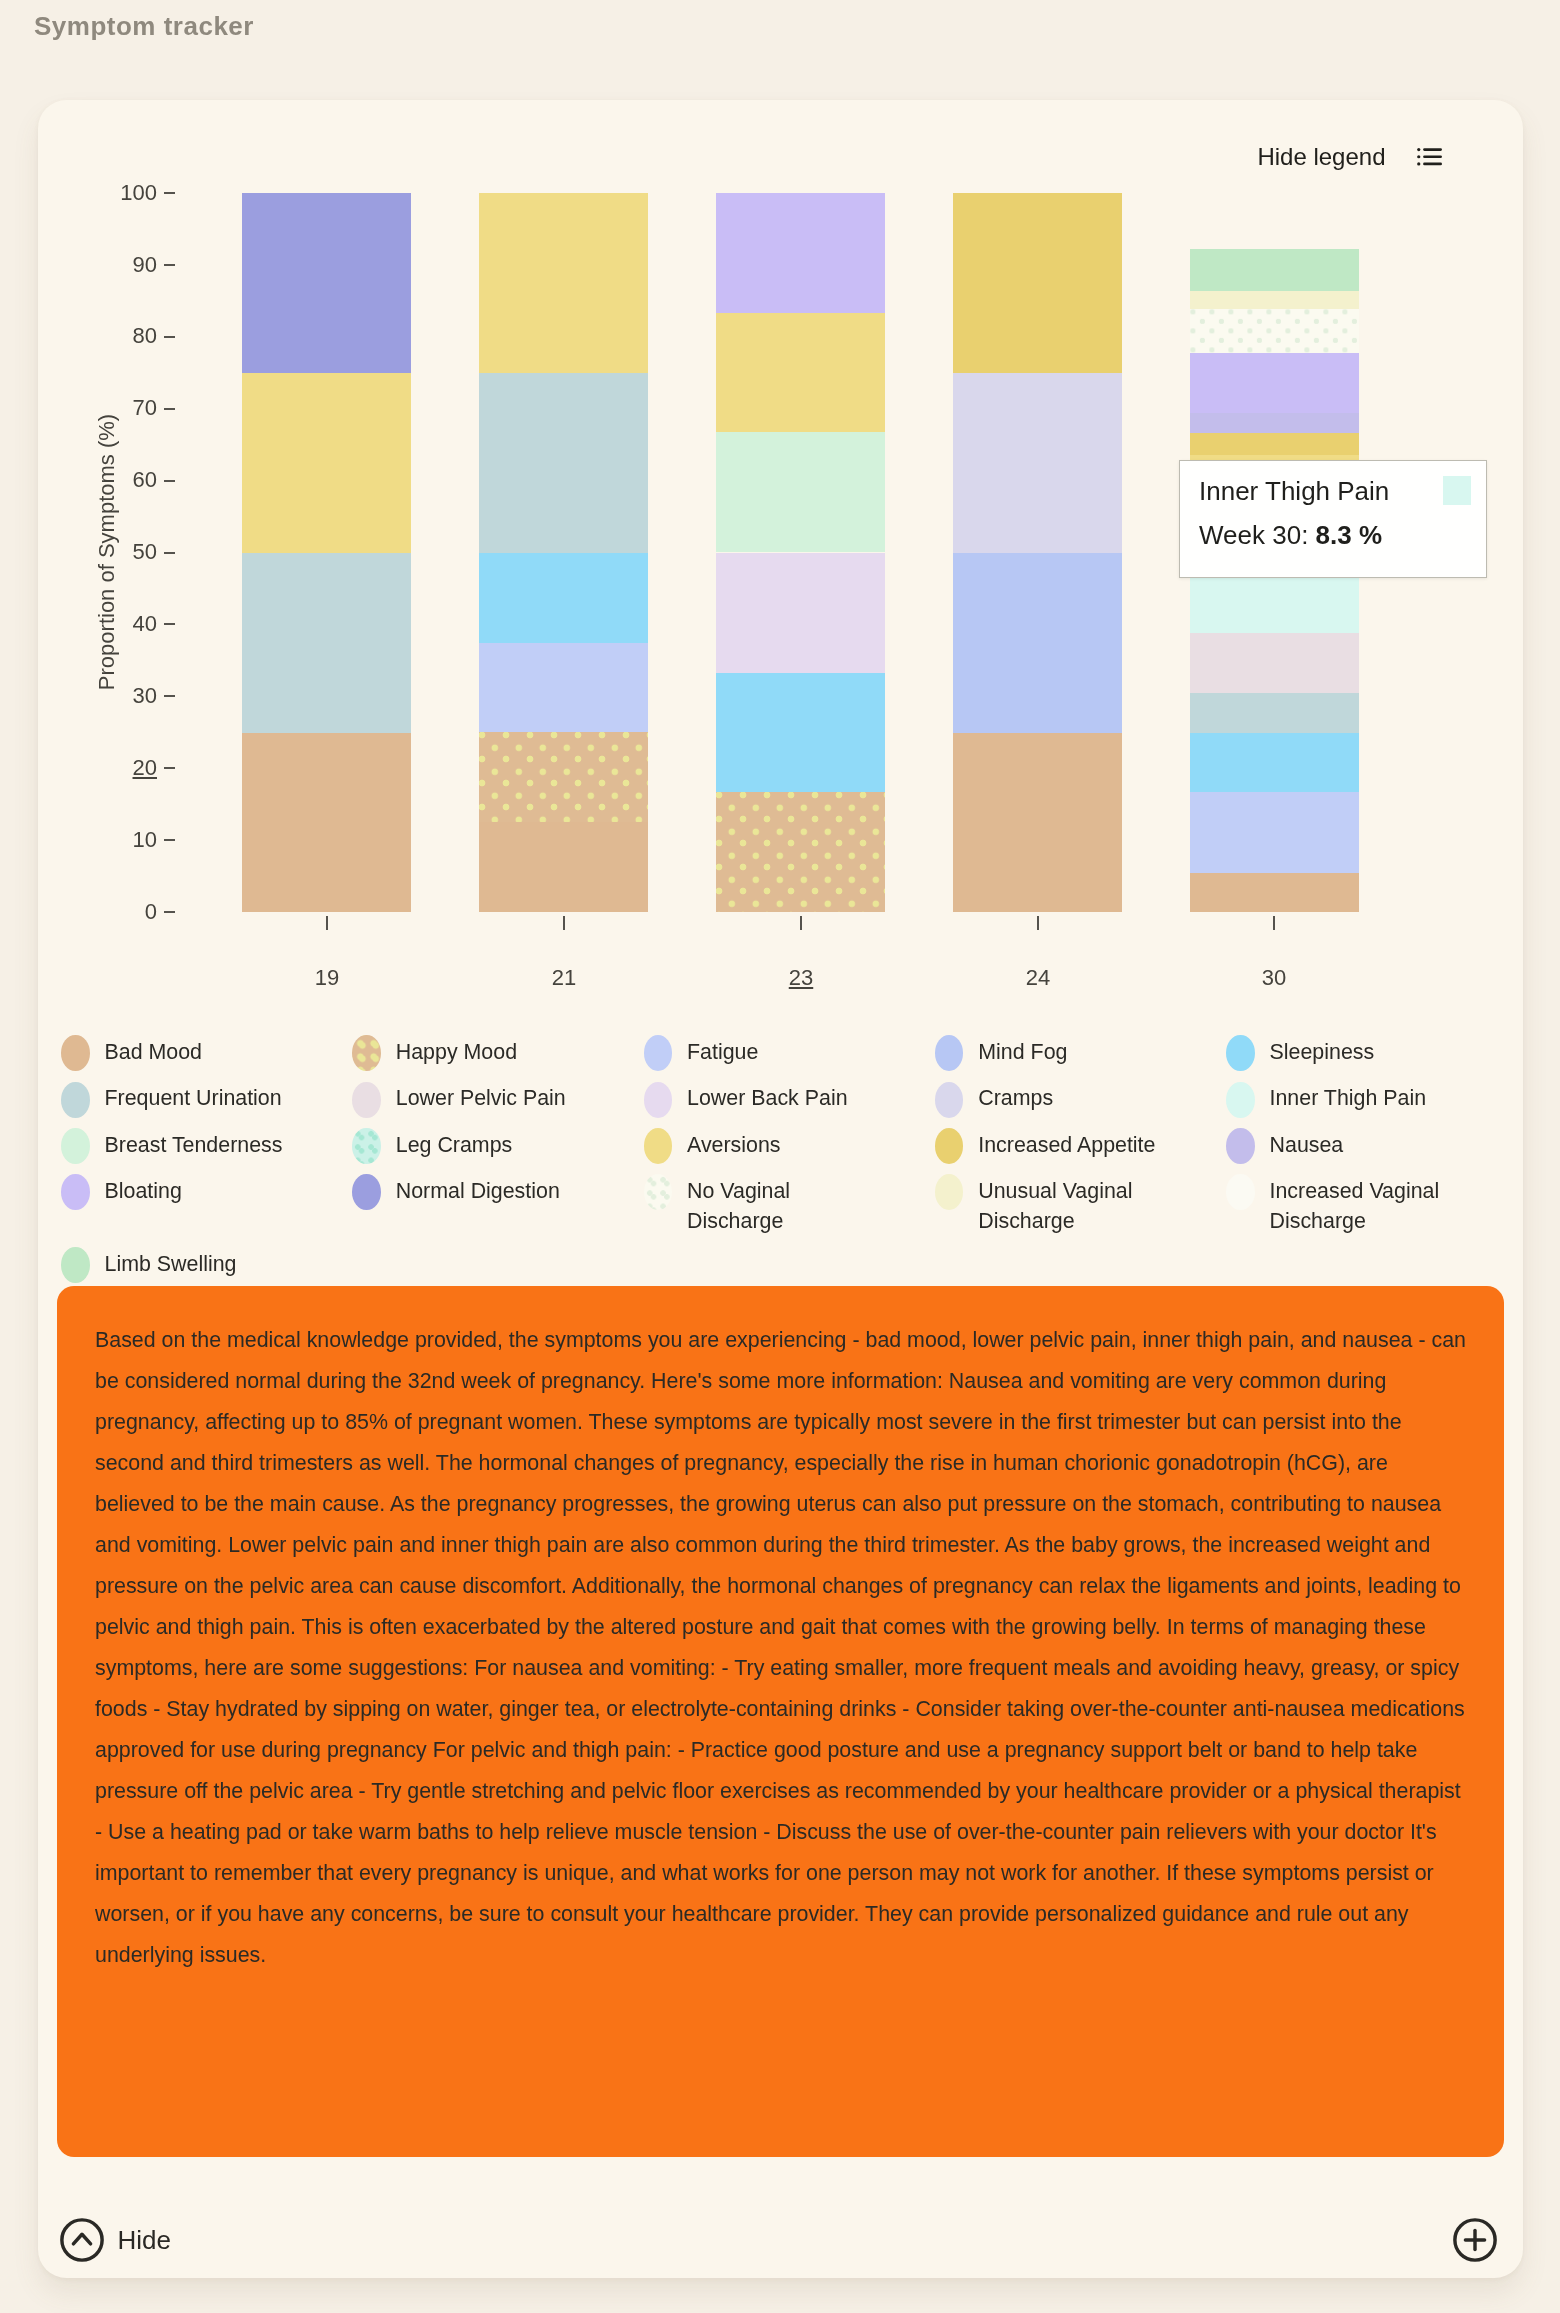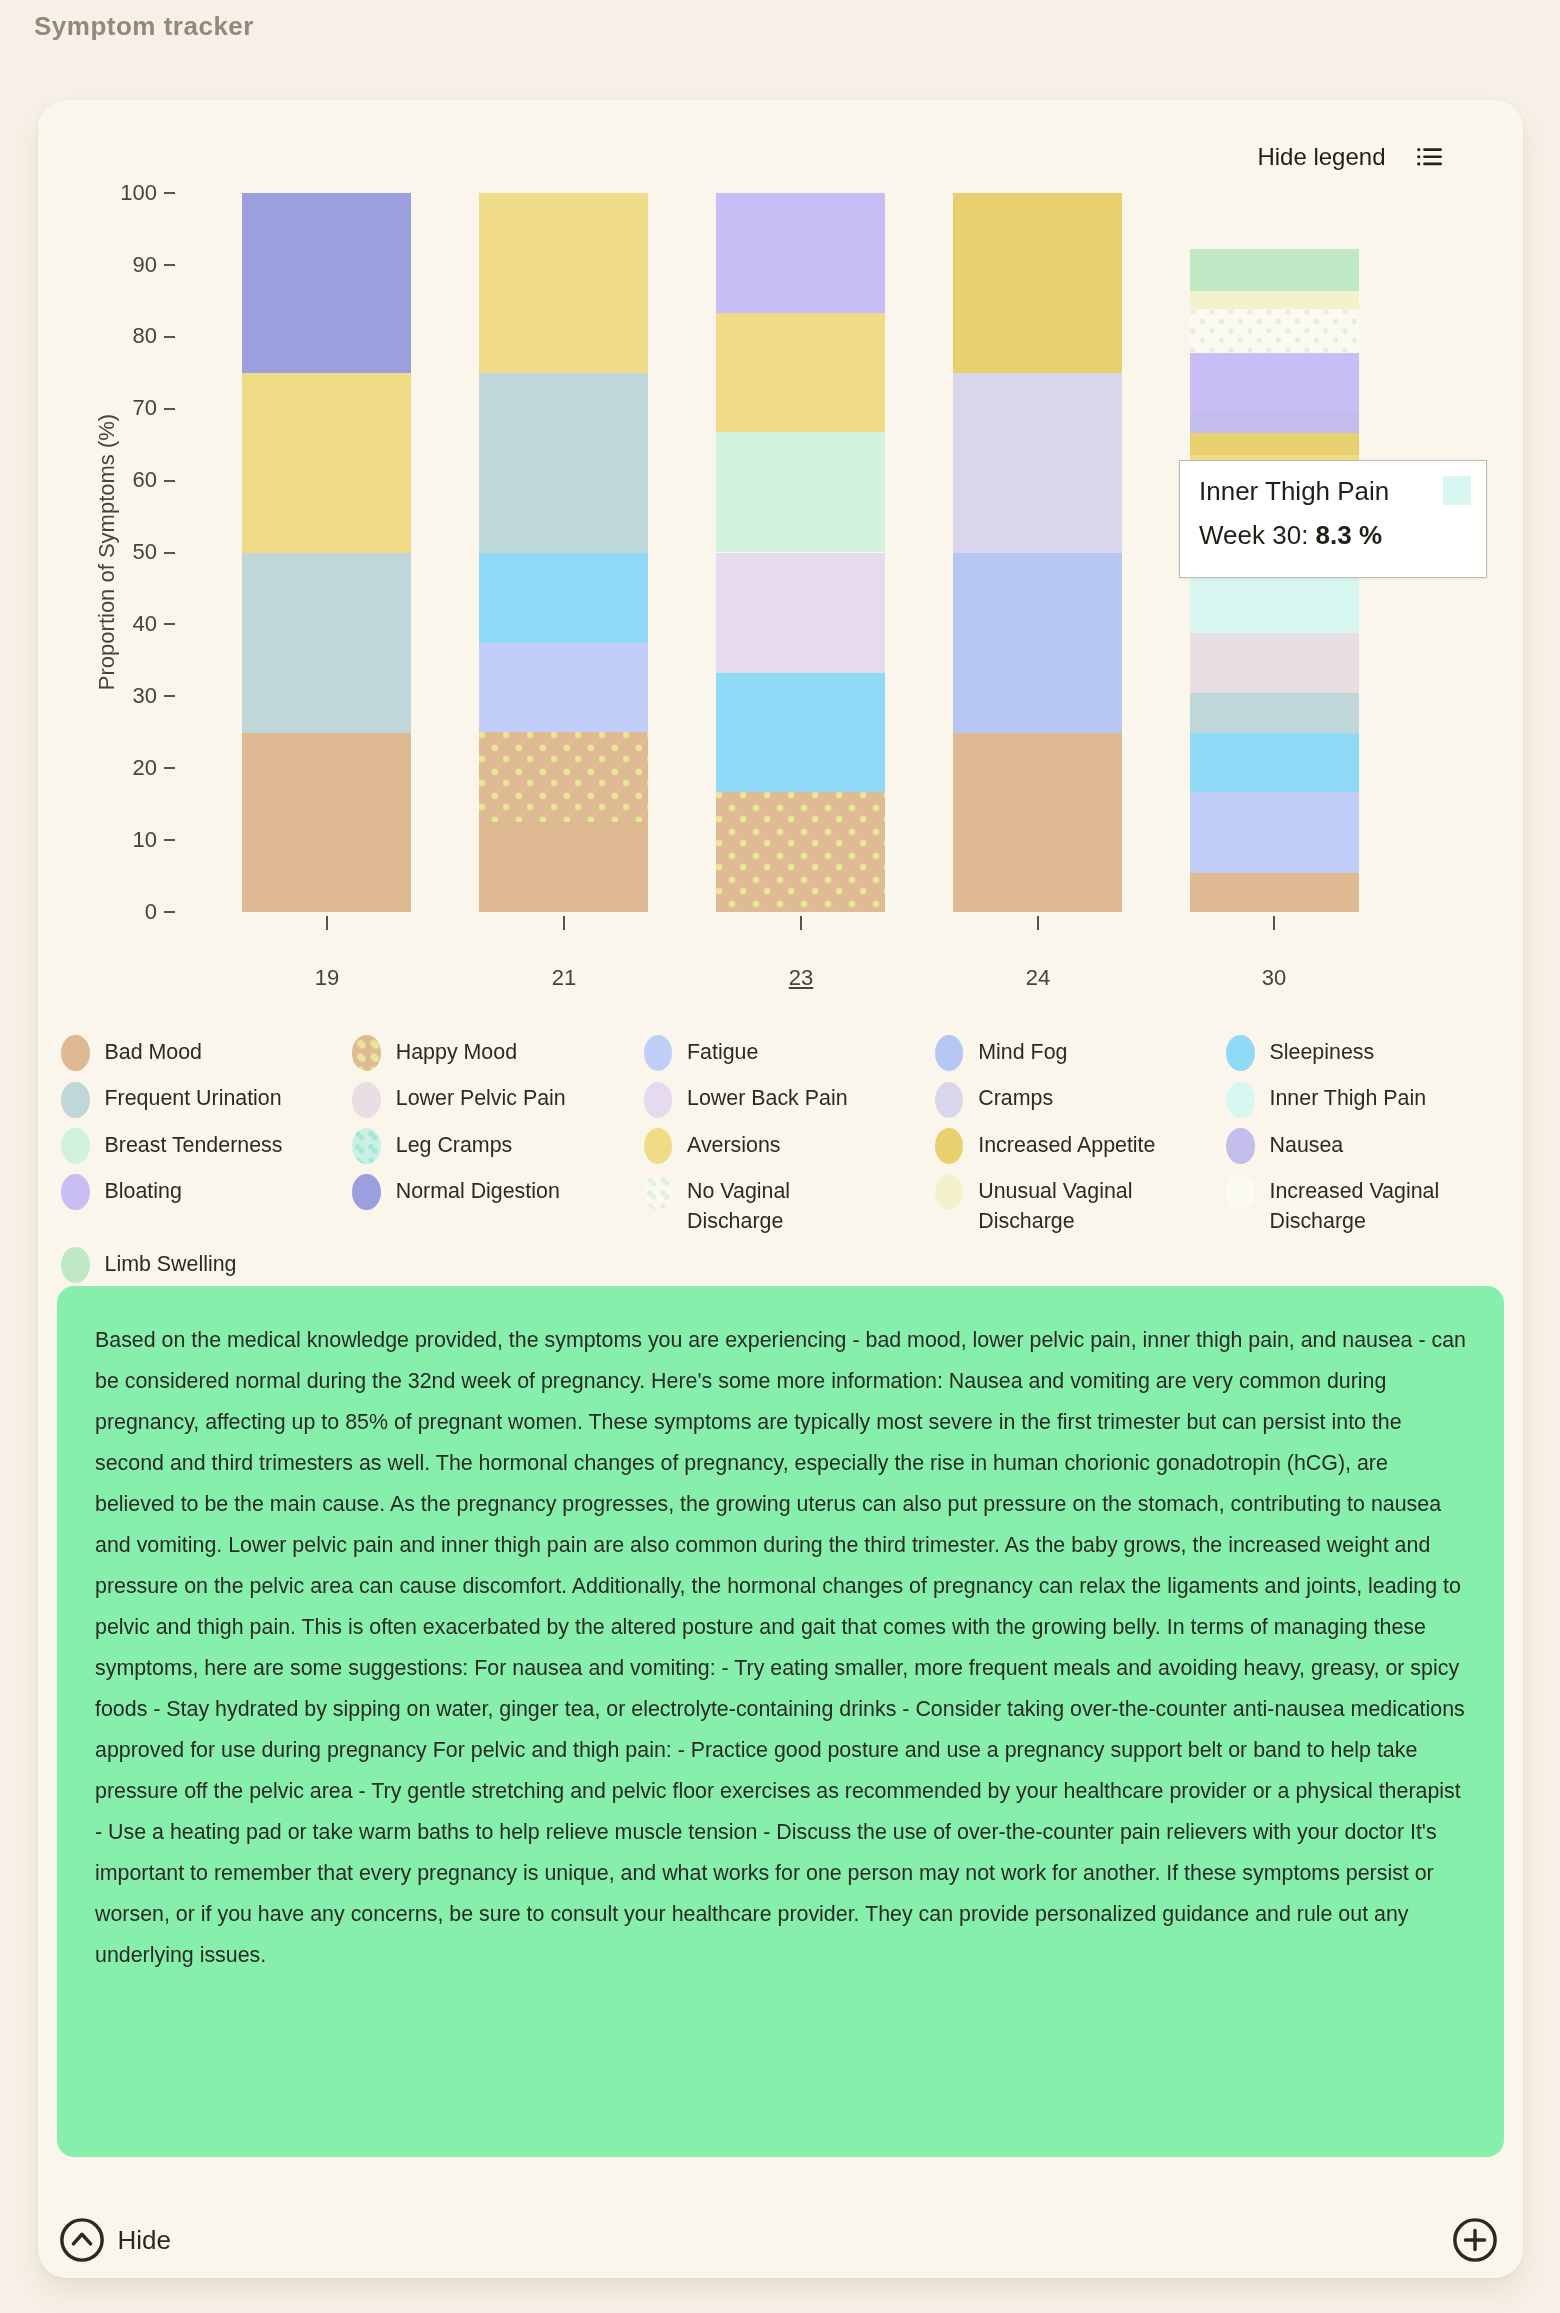--- a/index.html
+++ b/index.html
@@ -93,21 +93,21 @@
   .legend-dot{
     flex:0 0 auto;width:28.5px;height:36px;border-radius:50%;margin-top:-2.9px;
     background-size:13.3px 13.3px !important;
   }
   .legend-label{
     font-size:21.4px;color:#2b2a26;line-height:29.5px;white-space:pre-line;
   }
   
   .info-box{
     position:absolute;left:19px;right:19px;top:1186px;height:871px;
-    background:#86efac;border-radius:17px;
+    background:#f97316;border-radius:17px;
     padding:34px 38px;box-sizing:border-box;
   }
   .info-text{
     font-size:21.4px;line-height:41px;color:#2b2a25;
   }
   
   .footer{
     position:absolute;left:21px;right:25px;bottom:14px;height:48px;
     display:flex;align-items:center;justify-content:space-between;
   }
@@ -138,21 +138,21 @@
     </span>
   </div>
 
   <div class="chart-plot">
     <div class="y-axis-title">Proportion of Symptoms (%)</div>
 
   <div class="ytick-label" style="top: 706px;">0</div>
       <div class="ytick-dash" style="top: 718px;"></div>
       <div class="ytick-label" style="top: 634px;">10</div>
       <div class="ytick-dash" style="top: 646px;"></div>
-      <div class="ytick-label" style="top: 562px;">20</div>
+      <div class="ytick-label" style="top: 562px; text-decoration: underline;">20</div>
       <div class="ytick-dash" style="top: 574px;"></div>
       <div class="ytick-label" style="top: 490px;">30</div>
       <div class="ytick-dash" style="top: 502px;"></div>
       <div class="ytick-label" style="top: 418px;">40</div>
       <div class="ytick-dash" style="top: 430px;"></div>
       <div class="ytick-label" style="top: 346px;">50</div>
       <div class="ytick-dash" style="top: 359px;"></div>
       <div class="ytick-label" style="top: 274px;">60</div>
       <div class="ytick-dash" style="top: 287px;"></div>
       <div class="ytick-label" style="top: 202px;">70</div>

